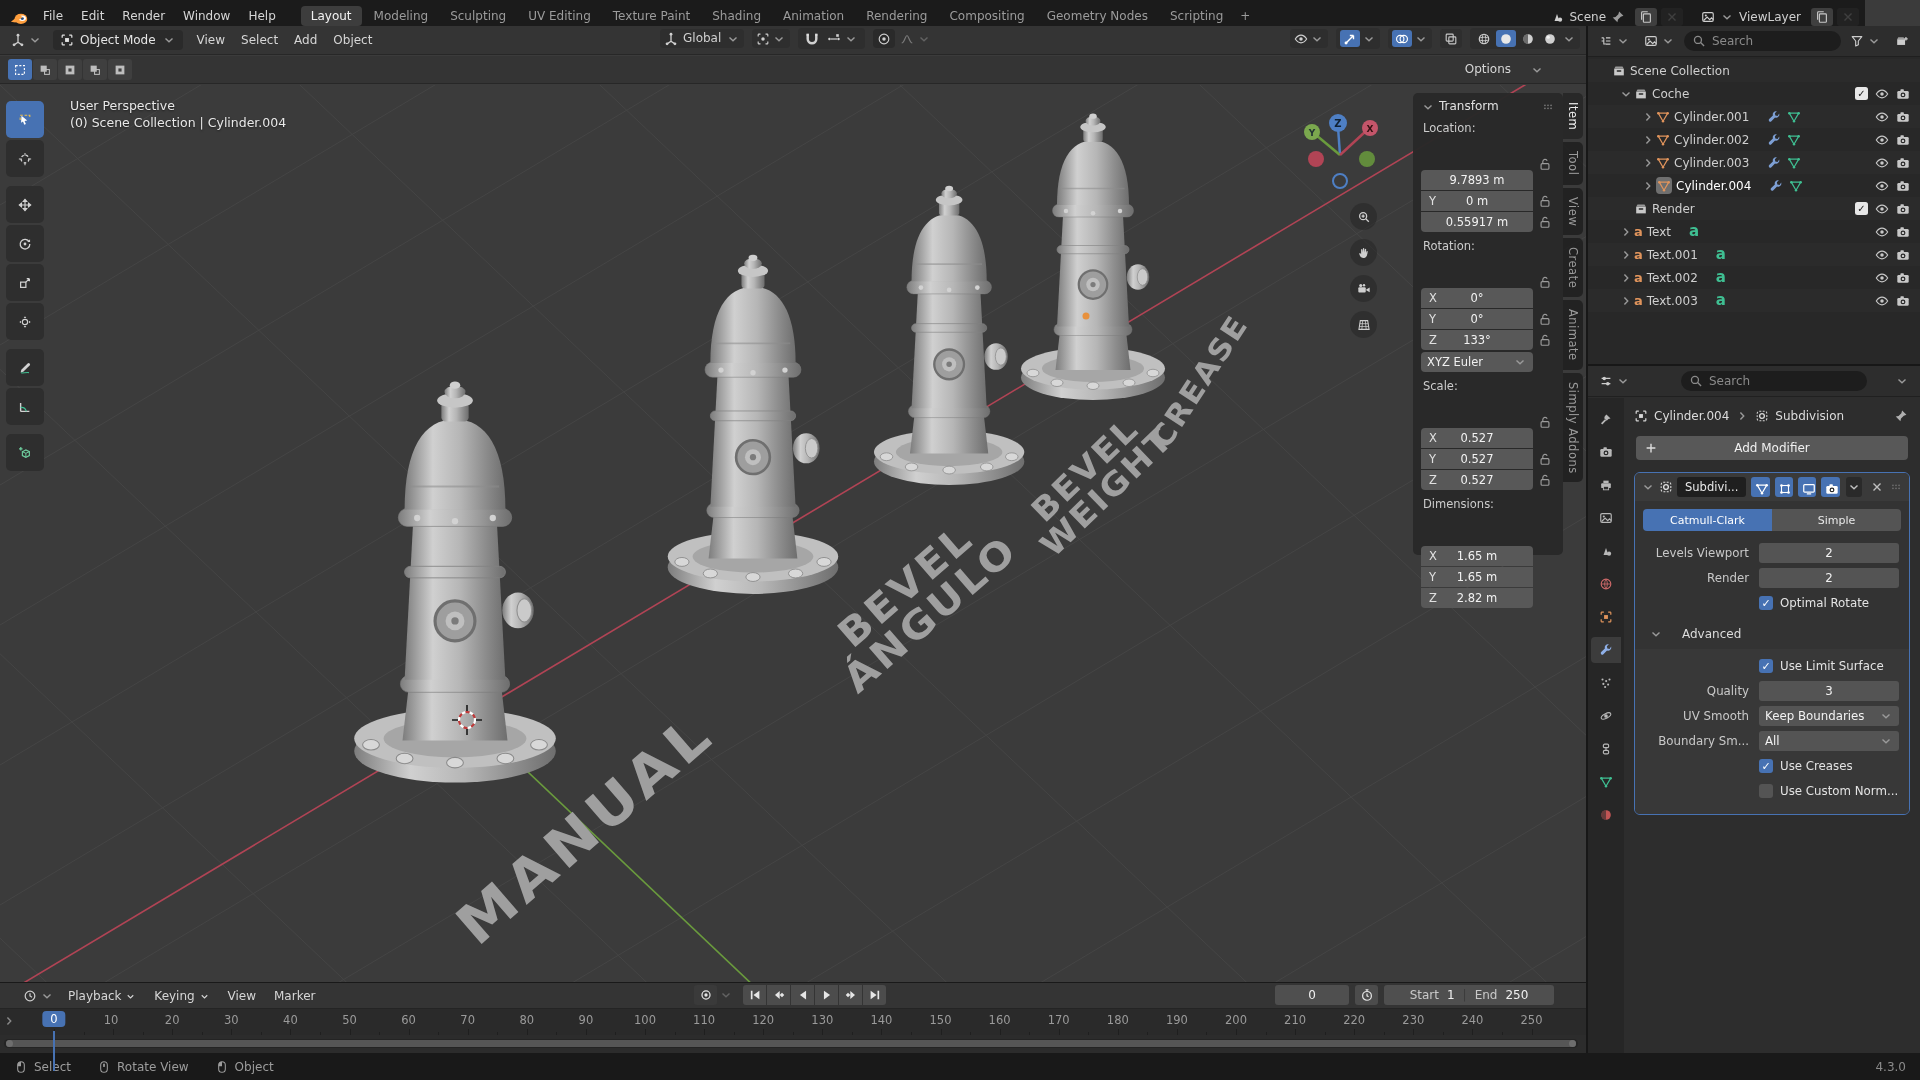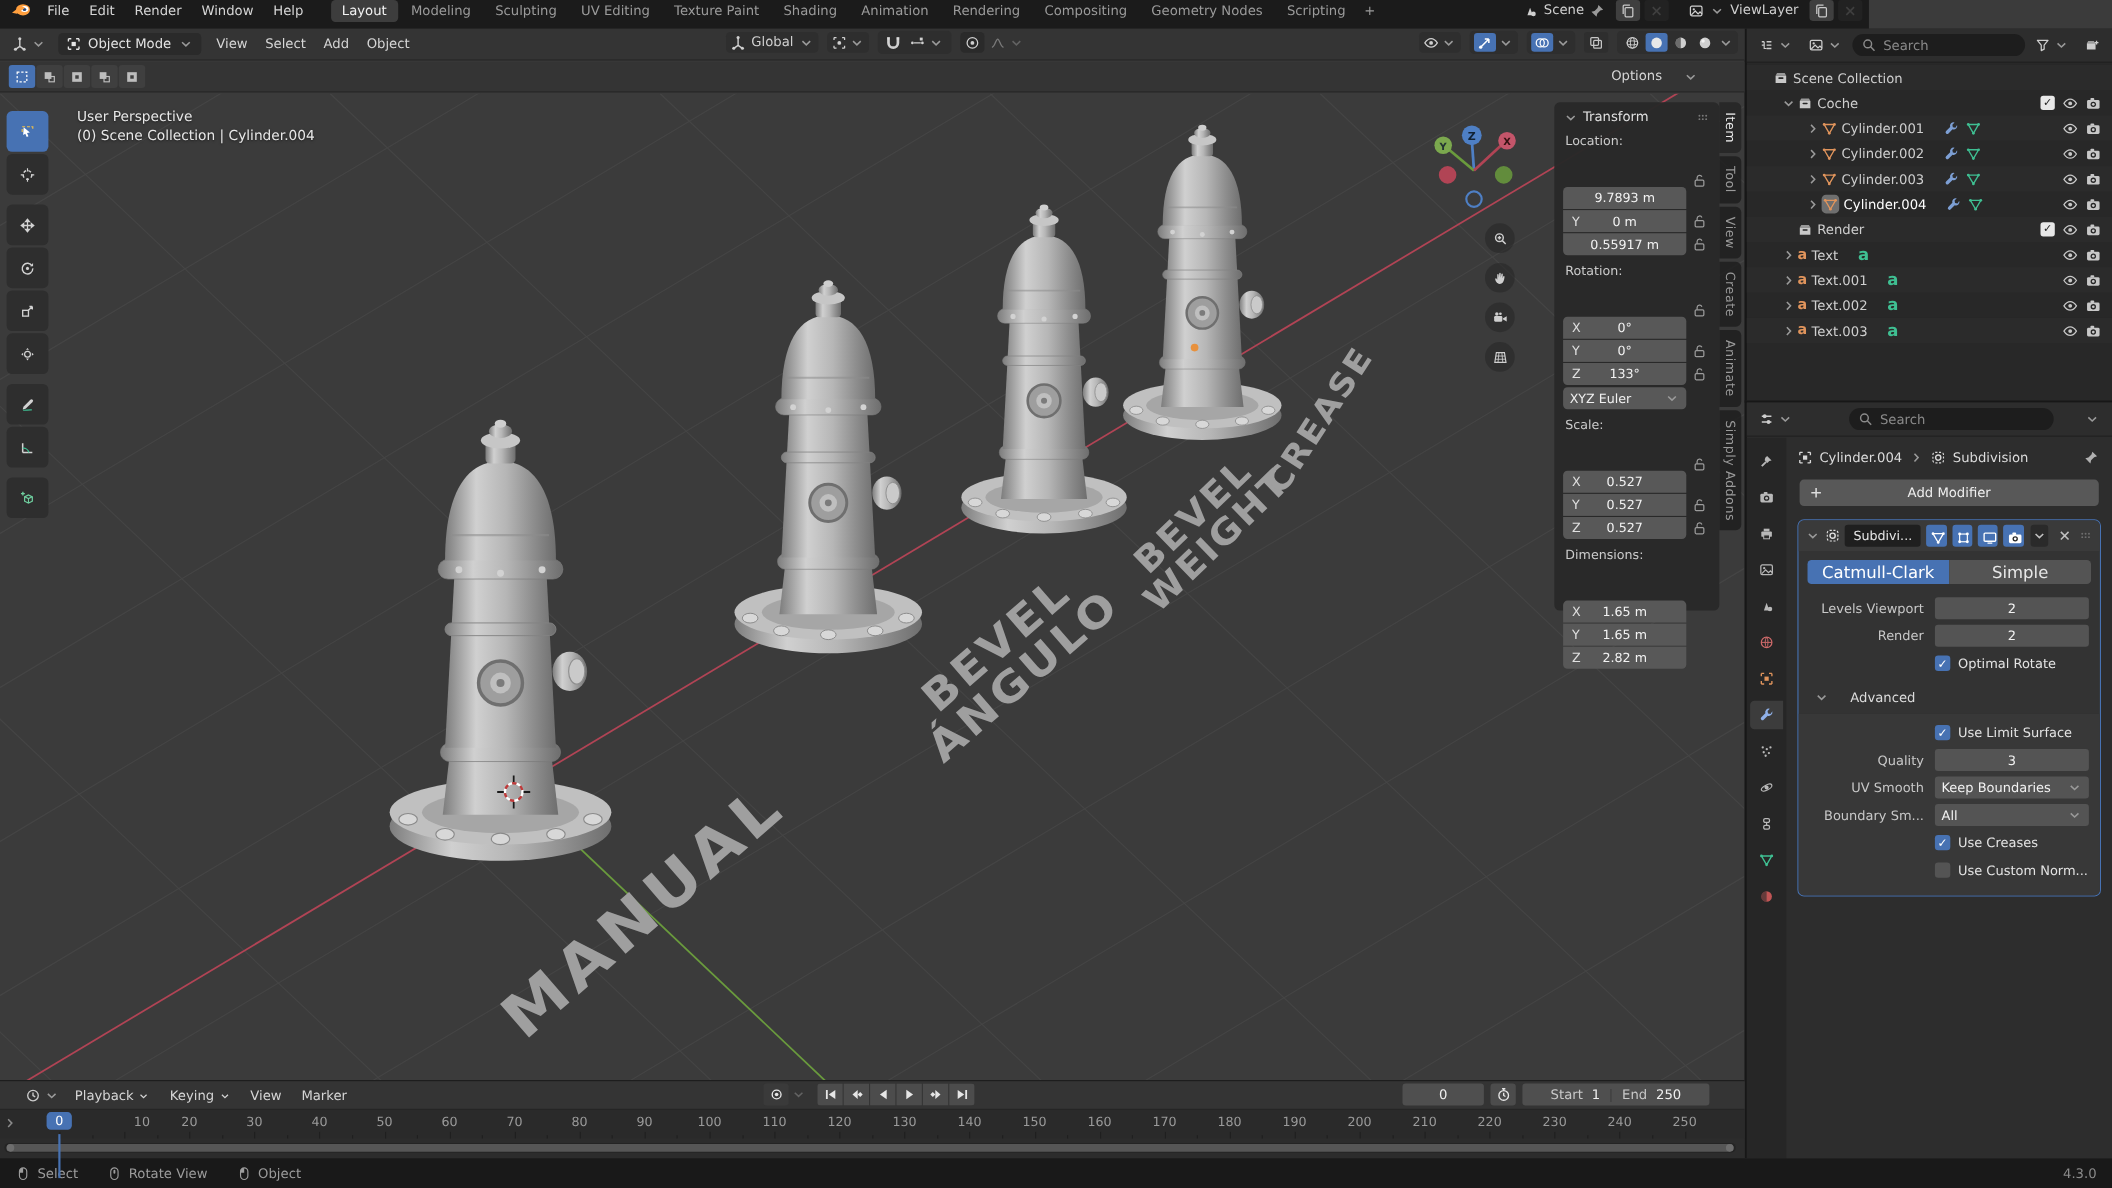--- a/index.html
+++ b/index.html
@@ -2,22 +2,22 @@
 <html><head>
 <meta charset="utf-8">
 <style>
   html,body{margin:0;padding:0;background:#000;}
   .app{position:relative;width:1920px;height:1080px;overflow:hidden;background:#3b3b3b;
        font-family:"DejaVu Sans","Liberation Sans",sans-serif;font-size:12px;color:#d0d0d0;
        -webkit-user-select:none;user-select:none;}
   .icn{width:14px;height:14px;display:inline-block;vertical-align:middle;color:inherit;}
   .icn12{width:11px;height:11px}
   
-  .topbar{position:absolute;left:0;top:0;width:1699px;height:26px;background:#1b1b1b;
-          display:flex;align-items:flex-start;padding:0 6px;box-sizing:border-box;z-index:60;}
+  .topbar{position:absolute;left:0;top:0;width:1865px;height:26px;background:#1b1b1b;
+          display:flex;align-items:flex-end;padding:0 6px;box-sizing:border-box;z-index:60;}
   .blogo{width:20px;height:16px;margin:0 4px;}
   .menu-item{padding:3px 9px;border-radius:4px;color:#d6d6d6;cursor:default;}
   .ws-wrap{display:flex;align-items:center;margin-left:14px;}
   .ws-tab{padding:3px 10px;border-radius:4px;color:#9b9b9b;margin-left:2px;white-space:nowrap;}
   .ws-tab.active{background:#3d3d3d;color:#f2f2f2;}
   .ws-plus{color:#9b9b9b;padding:2px 7px;}
   .topbar-right{margin-left:auto;display:flex;align-items:center;gap:2px;color:#cfcfcf;}
   .tb-chip{display:flex;align-items:center;gap:5px;padding:2px 6px;}
   .tb-btn{display:flex;align-items:center;background:#3f3f3f;border-radius:3px;padding:2px 4px;margin-left:2px;color:#c9c9c9;}
   .tb-btn.dim{color:#6c6c6c;background:#2c2c2c;}
@@ -108,21 +108,21 @@
   .bcrumb .pin{margin-left:auto;color:#b0b0b0;margin-right:2px;}
   .addmod{margin:8px 2px 12px 2px;height:24px;background:#585858;border-radius:4px;display:flex;
           align-items:center;justify-content:center;color:#f0f0f0;position:relative;}
   .addmod .plus{position:absolute;left:8px;color:#ddd;}
   .modpanel{margin:0 0px 0 0;border:1px solid #4772b3;border-radius:6px;background:#333333;overflow:hidden;}
   .mod-head{height:28px;background:#3a3a3a;display:flex;align-items:center;gap:4px;padding:0 6px;}
   .mod-name{background:#1f1f1f;color:#e8e8e8;border-radius:3px;padding:3px 8px;font-size:11.5px;}
   .mod-tgl{width:22px;height:20px;background:#4772b3;border-radius:3px;display:flex;align-items:center;justify-content:center;color:#fff;margin-left:1px;}
   .mod-aux{width:20px;height:20px;background:#2a2a2a;border-radius:3px;display:flex;align-items:center;justify-content:center;color:#c0c0c0;margin-left:2px;}
   .seg2{display:flex;margin:8px 8px 10px 8px;height:22px;border-radius:4px;overflow:hidden;}
-  .seg2 div{flex:1;display:flex;align-items:center;justify-content:center;background:#545454;color:#e8e8e8;font-size:15px;}
+  .seg2 div{flex:1;display:flex;align-items:center;justify-content:center;background:#545454;color:#e8e8e8;font-size:11px;}
   .seg2 div.on{background:#4772b3;color:#fff;}
   .frow{display:flex;align-items:center;height:24px;margin:1px 8px 1px 8px;}
   .frow .flbl{width:106px;text-align:right;color:#c8c8c8;padding-right:10px;flex:none;font-size:11.8px;white-space:nowrap;}
   .frow .fval{flex:0 0 140px;height:20px;background:#545454;border-radius:3px;display:flex;align-items:center;
               justify-content:center;color:#f2f2f2;font-size:11.8px;position:relative;}
   .frow .fval.drop{justify-content:flex-start;padding:0 6px;box-sizing:border-box;}
   .frow .fval.drop .chev{margin-left:auto;}
   .frow .chkwrap{flex:0 0 140px;display:flex;align-items:center;gap:7px;color:#e3e3e3;font-size:11.8px;}
   .chk{width:14px;height:14px;border-radius:3px;background:#4772b3;color:#fff;display:flex;align-items:center;
        justify-content:center;font-size:11px;flex:none;}
@@ -1501,21 +1501,21 @@
           <span>1</span>
           <span style="color:#3c3c3c">|</span>
           <span style="color:#c9c9c9">End</span>
           <span>250</span>
         </span>
       </span>
     </div>
     <div class="ruler" id="ruler">
         <span class="tickline" style="left: 54px; height: 6px;"></span>
         <span class="tickline" style="left: 83.55px; height: 3px;"></span>
-        <span class="tick-num" style="left: 129px;">10</span>
+        <span class="tick-num" style="left: 111px;">10</span>
         <span class="tickline" style="left: 113.1px; height: 6px;"></span>
         <span class="tickline" style="left: 142.65px; height: 3px;"></span>
         <span class="tick-num" style="left: 172.2px;">20</span>
         <span class="tickline" style="left: 172.2px; height: 6px;"></span>
         <span class="tickline" style="left: 201.75px; height: 3px;"></span>
         <span class="tick-num" style="left: 231.3px;">30</span>
         <span class="tickline" style="left: 231.3px; height: 6px;"></span>
         <span class="tickline" style="left: 260.85px; height: 3px;"></span>
         <span class="tick-num" style="left: 290.4px;">40</span>
         <span class="tickline" style="left: 290.4px; height: 6px;"></span>

